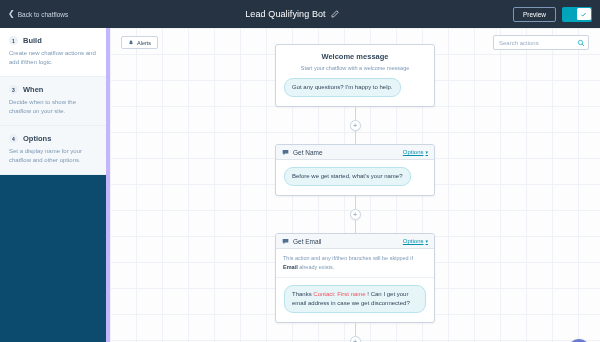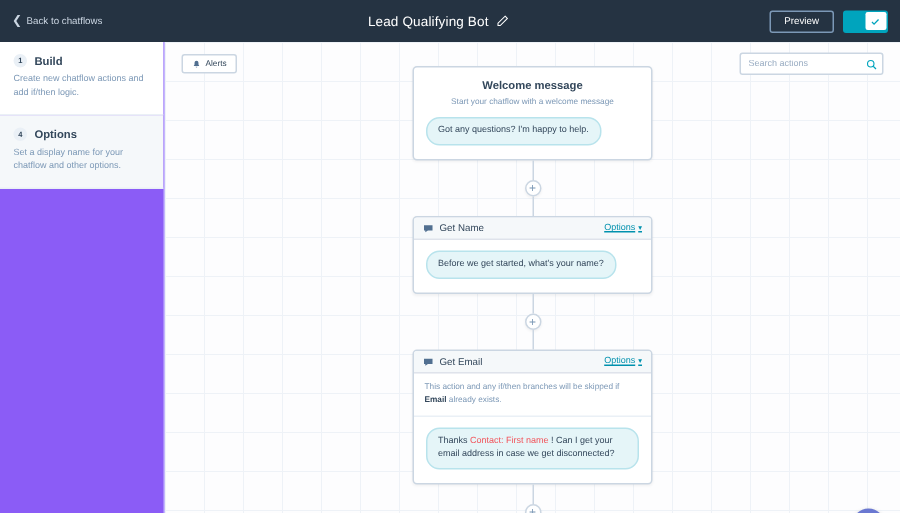--- a/index.html
+++ b/index.html
@@ -51,22 +51,22 @@
     position: absolute; right: 1.5px; top: 1.5px;
     width: 13.5px; height: 12px; background: #ffffff; border-radius: 1.5px;
     display: flex; align-items: center; justify-content: center;
   }
   .check-icon { width: 7px; height: 7px; }
 
   
   .sidebar {
     position: absolute; top: 28px; left: 0;
     width: 110px; height: 314px;
-    background: #8b5cf6;
-    border-right: 1px solid #c4b5fd;
+    background: #0c4a6e;
+    border-right: 4px solid #c4b5fd;
     overflow: hidden;
   }
   .step {
     padding: 8px 9px 9px 9px;
     border-bottom: 1px solid #eaf0f6;
   }
   .step.active { background: #ffffff; }
   .step.inactive { background: #f5f8fa; }
   .step-head { display: flex; align-items: center; gap: 5px; margin-bottom: 4px; }
   .step-num {
@@ -215,20 +215,27 @@
   <div class="sidebar">
     <div class="step active">
       <div class="step-head">
         <span class="step-num">1</span>
         <span class="step-title">Build</span>
       </div>
       <div class="step-desc">Create new chatflow actions and add if/then logic.</div>
     </div>
 
 
+    <div class="step inactive">
+      <div class="step-head">
+        <span class="step-num">3</span>
+        <span class="step-title">When</span>
+      </div>
+      <div class="step-desc">Decide when to show the chatflow on your site.</div>
+    </div>
 
     <div class="step inactive">
       <div class="step-head">
         <span class="step-num">4</span>
         <span class="step-title">Options</span>
       </div>
       <div class="step-desc">Set a display name for your chatflow and other options.</div>
     </div>
   </div>
 

